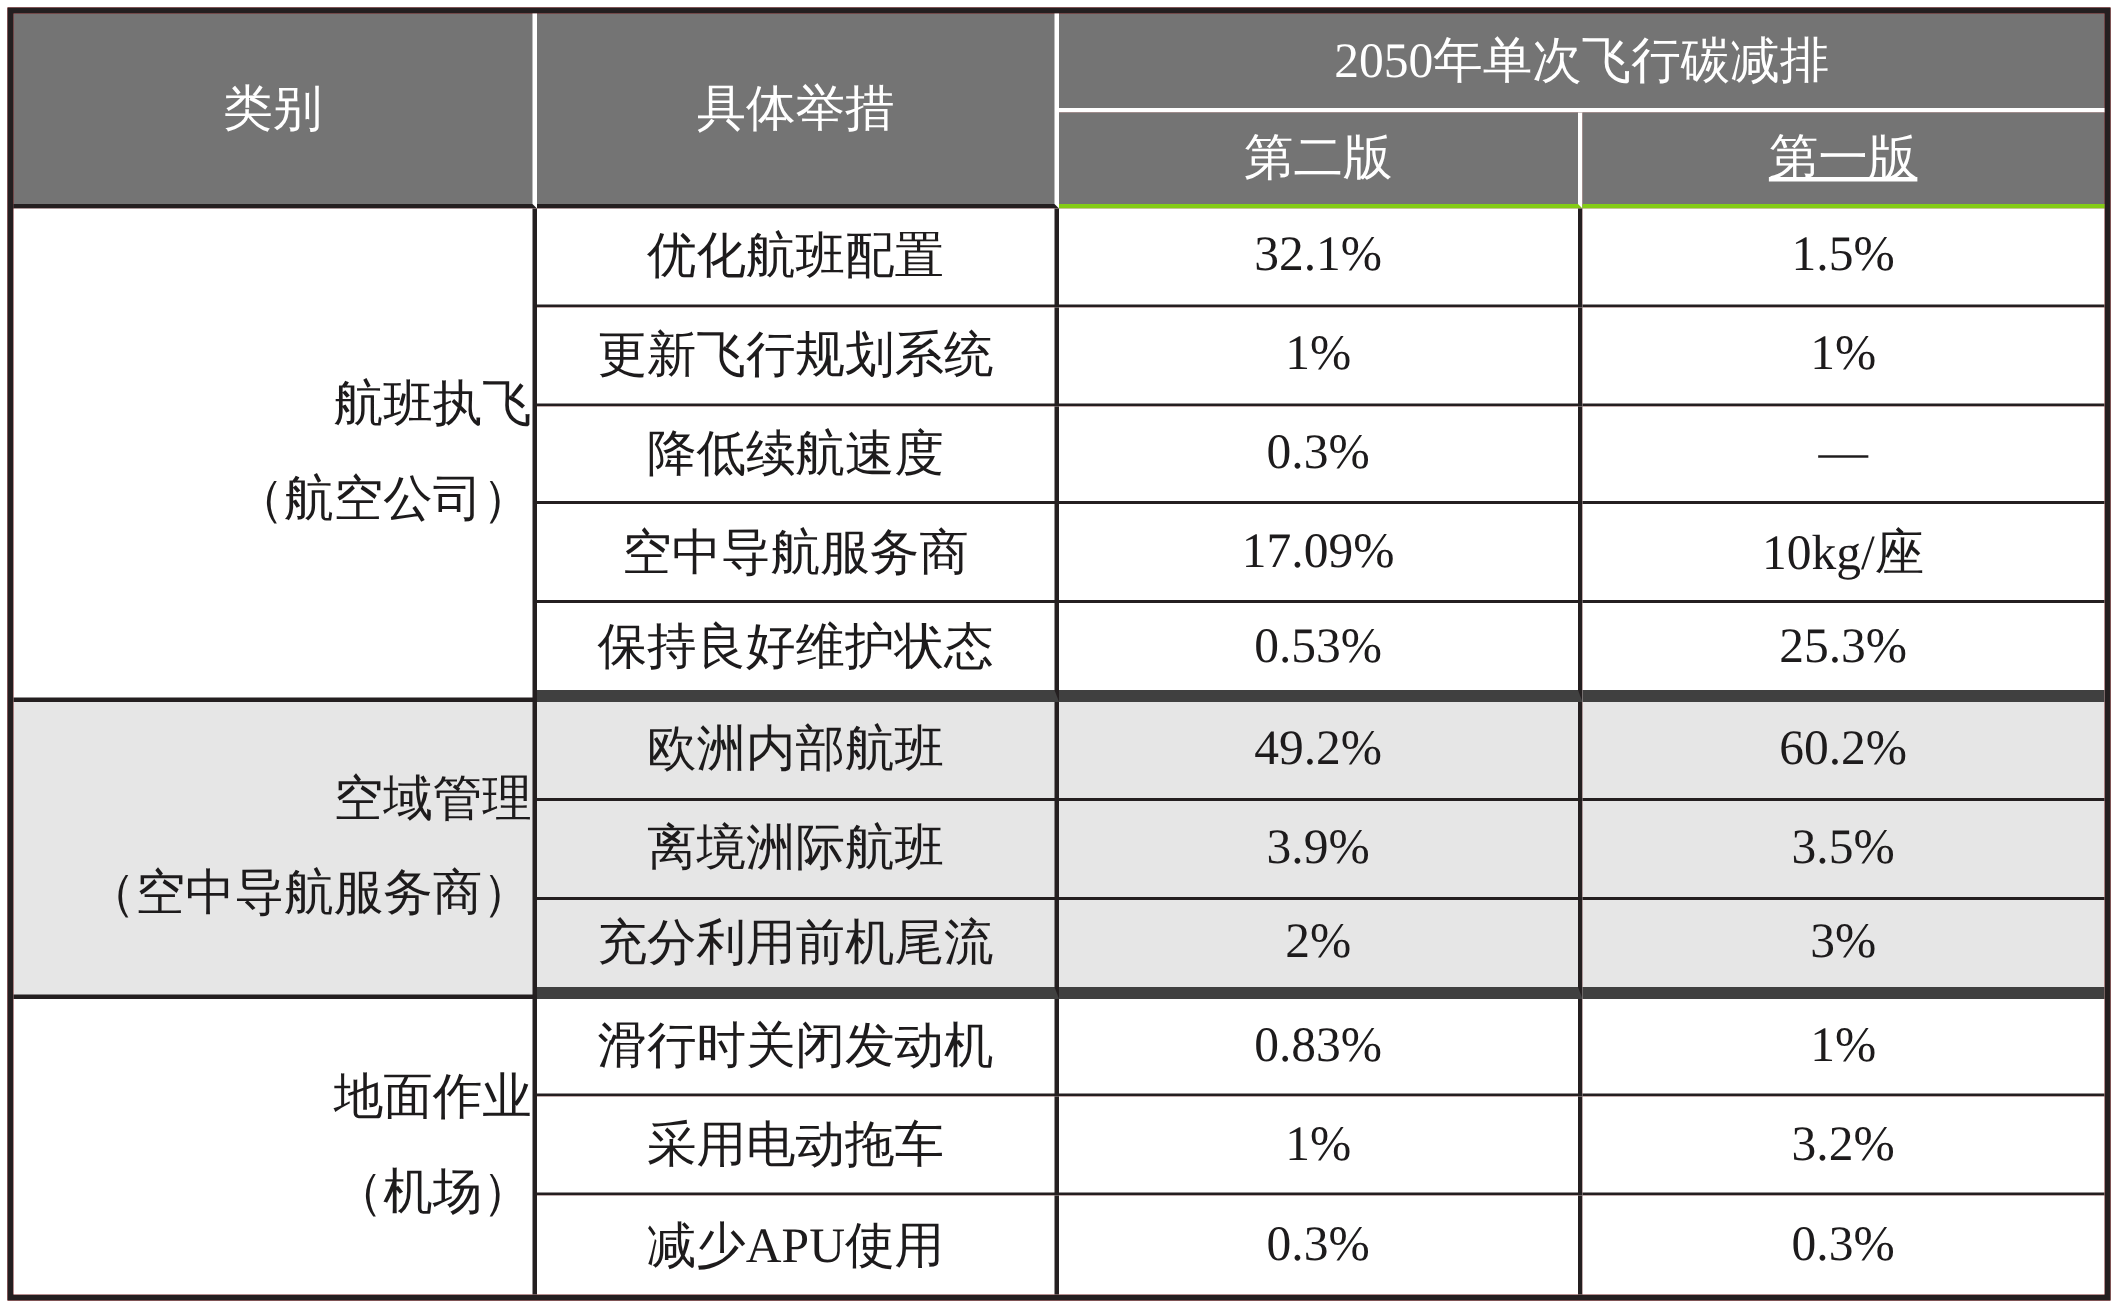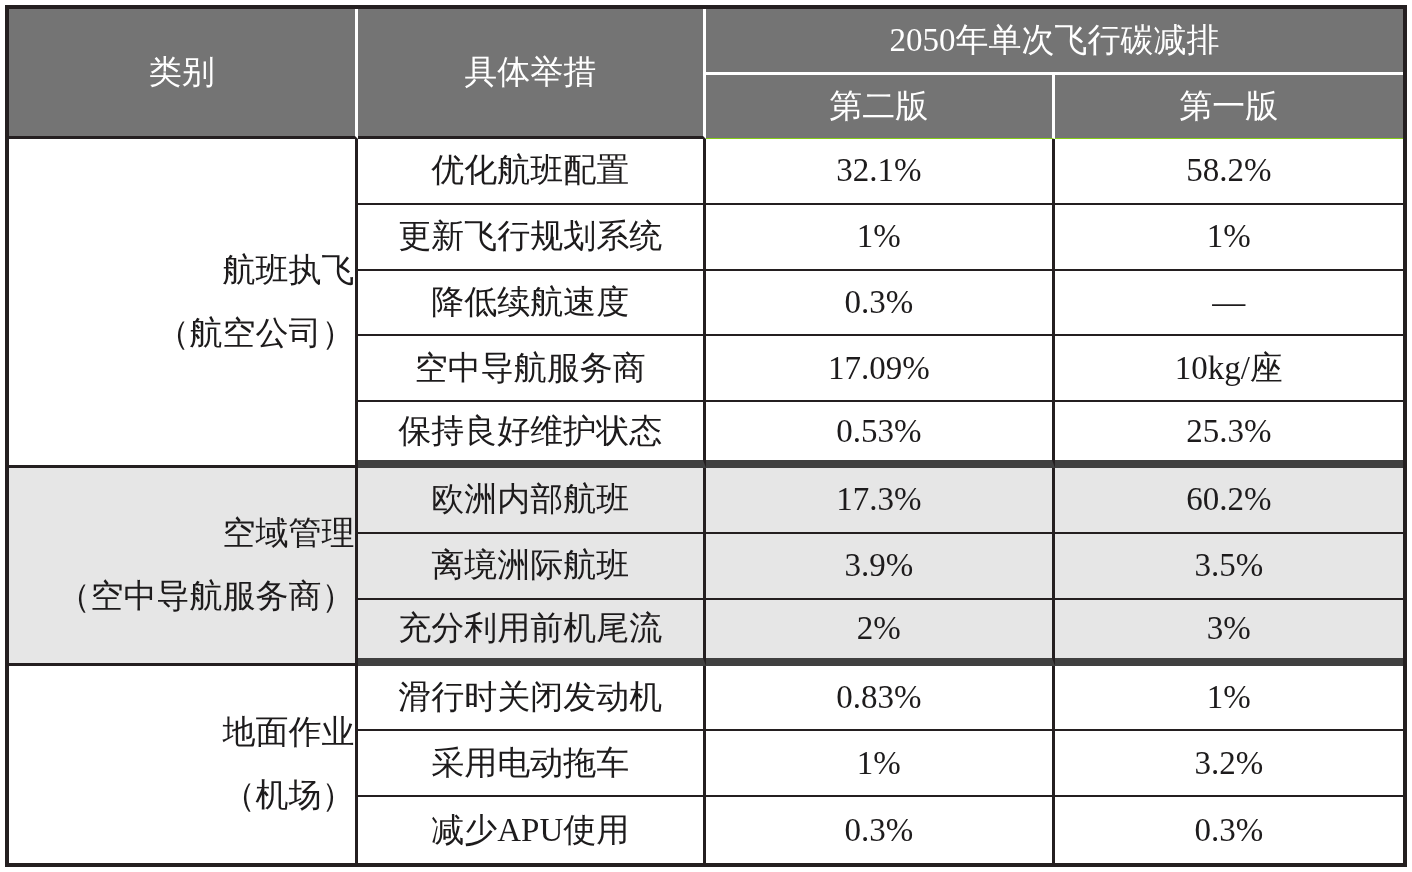--- a/index.html
+++ b/index.html
@@ -40,22 +40,22 @@
     vertical-align: middle;
     padding: 0;
     border-right: 3px solid #ffffff;
     border-bottom: 3px solid #ffffff;
   }
   thead tr.header-row-top { height: 66px; }
   thead tr.header-row-sub { height: 64px; }
 
   th.th-span-rows { border-bottom: 3px solid #241f20; }   
   th.th-group   { border-right: none; }                    
-  th.th-sub     { border-bottom: 1px solid #84cc16; }      
-  th.th-sub-last { border-right: none; }
+  th.th-sub     { border-bottom: 3px solid #84cc16; }      
+  th.th-sub-last { border-right: none; text-decoration: underline; }
 
   td {
     font-size: 33px;
     text-align: center;
     vertical-align: middle;
     padding: 0;
     border-right: 3px solid #241f20;
     border-bottom: 2px solid #241f20;
     background: #ffffff;
   }
@@ -95,21 +95,21 @@
       </tr>
     </thead>
     <tbody id="tbody">
         <tr>
           <td rowspan="5" class="category">
             <div class="cat-line">航班执飞</div>
             <div class="cat-line">（航空公司）</div>
           </td>
           <td>优化航班配置</td>
           <td>32.1%</td>
-          <td>58.2%</td>
+          <td>1.5%</td>
         </tr>
         <tr>
           <td>更新飞行规划系统</td>
           <td>1%</td>
           <td>1%</td>
         </tr>
         <tr>
           <td>降低续航速度</td>
           <td>0.3%</td>
           <td>—</td>
@@ -123,21 +123,21 @@
           <td>保持良好维护状态</td>
           <td>0.53%</td>
           <td>25.3%</td>
         </tr>
         <tr class="shaded">
           <td rowspan="3" class="category">
             <div class="cat-line">空域管理</div>
             <div class="cat-line">（空中导航服务商）</div>
           </td>
           <td>欧洲内部航班</td>
-          <td>17.3%</td>
+          <td>49.2%</td>
           <td>60.2%</td>
         </tr>
         <tr class="shaded">
           <td>离境洲际航班</td>
           <td>3.9%</td>
           <td>3.5%</td>
         </tr>
         <tr class="shaded section-end">
           <td>充分利用前机尾流</td>
           <td>2%</td>

